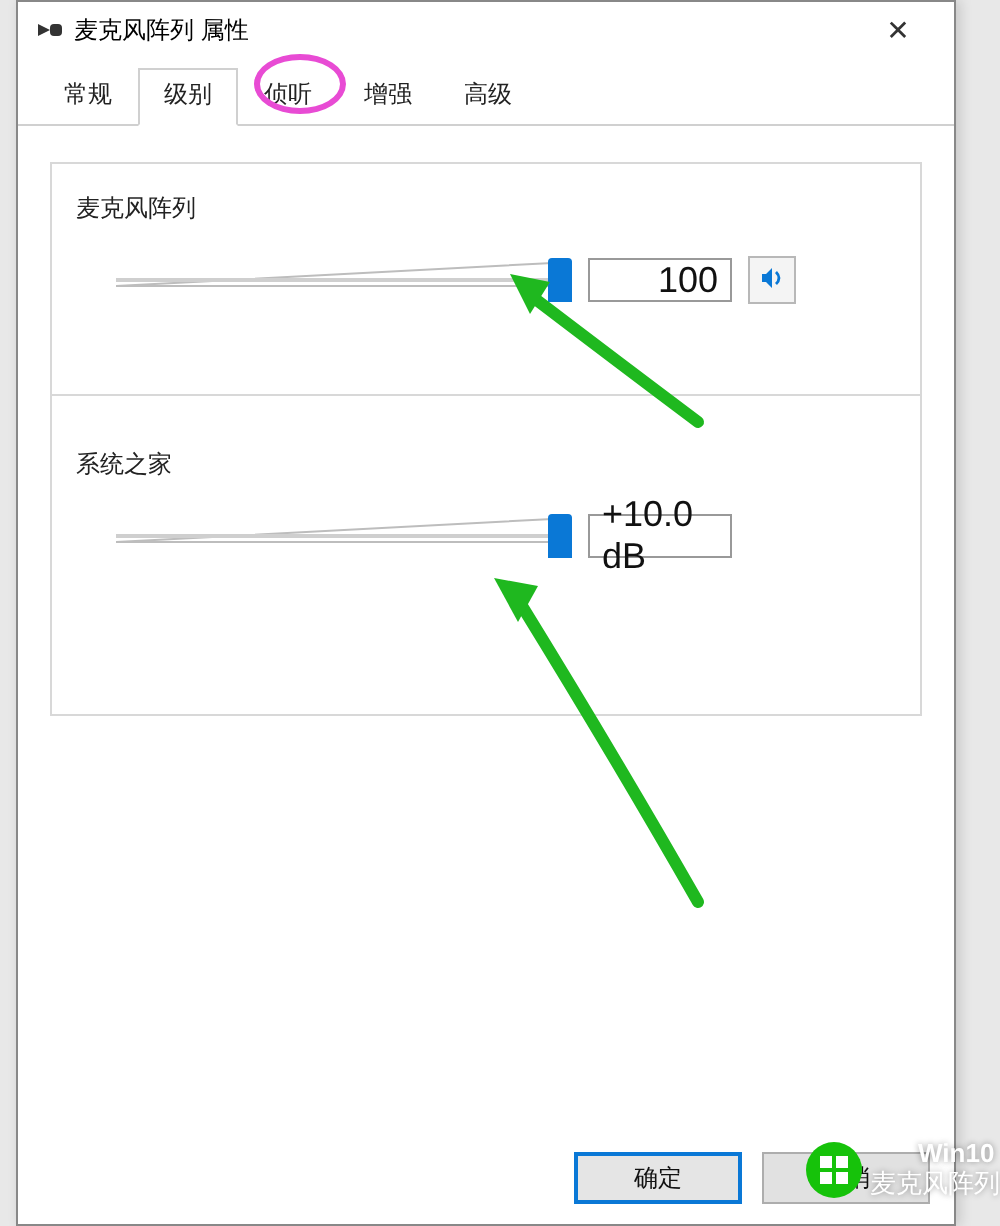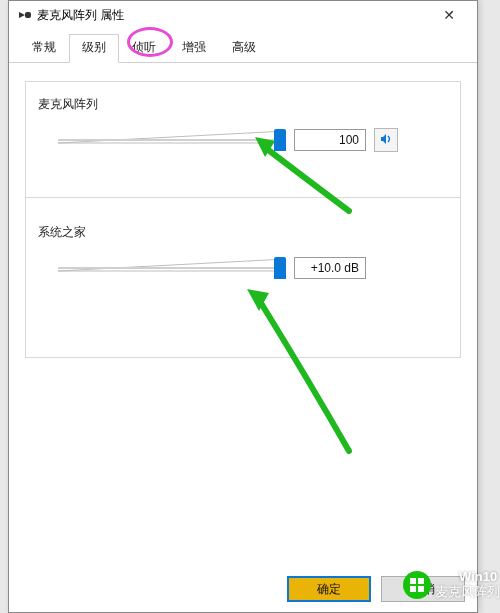--- a/index.html
+++ b/index.html
@@ -119,21 +119,21 @@
     .slider-thumb.right { left: 216px; }
     .value-box {
       border: 1px solid #999;
       background: #fff;
       width: 72px;
       height: 22px;
       display: flex;
       align-items: center;
       justify-content: flex-end;
       padding: 0 6px;
-      font-size: 12px;
+      font-size: 18px;
       color: #111;
     }
     .speaker-btn {
       width: 24px; height: 24px;
       border: 1px solid #b8b8b8;
       background: #f4f4f4;
       display: flex; align-items: center; justify-content: center;
       cursor: pointer;
     }
     .divider {
@@ -167,21 +167,21 @@
       height: 26px;
       border: 1px solid #adadad;
       background: #e1e1e1;
       font-size: 12px;
       color: #111;
       cursor: pointer;
       display: flex; align-items: center; justify-content: center;
     }
     .btn.primary {
       border: 2px solid #0a78d6;
-      background: #eab308;
+      background: #e5e5e5;
     }
 
     .watermark {
       position: absolute;
       right: 0; bottom: 14px;
       display: flex;
       align-items: center;
       gap: 4px;
       pointer-events: none;
     }

